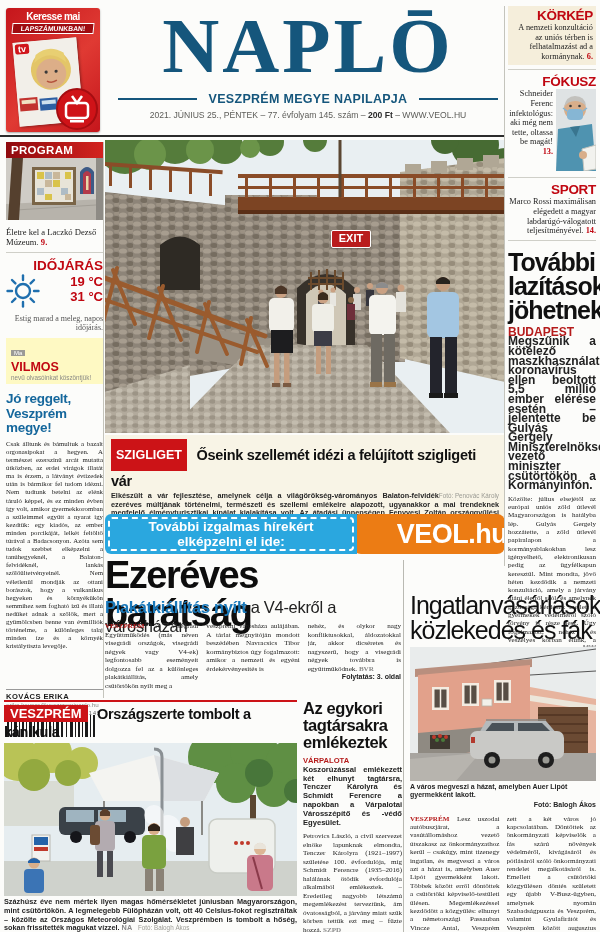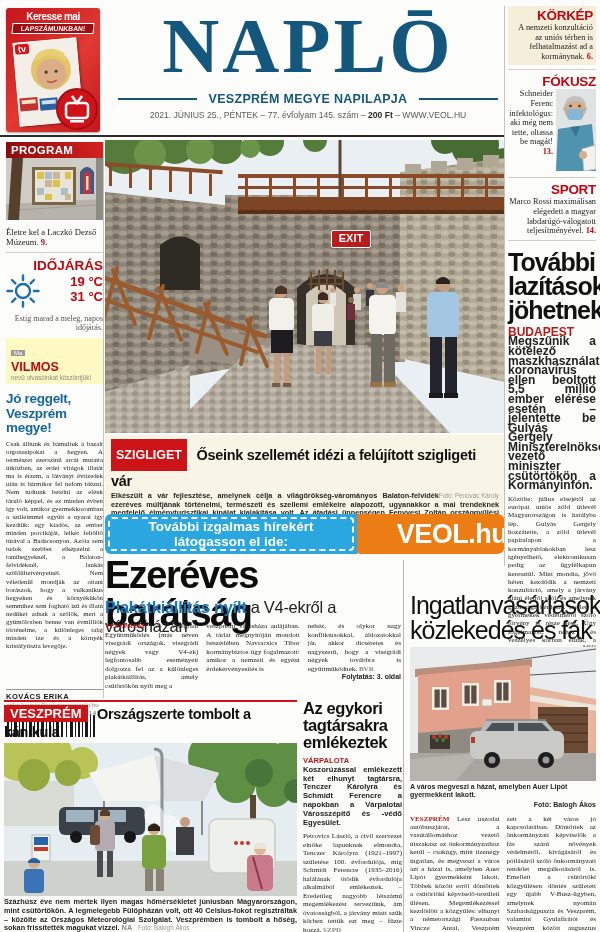--- a/index.html
+++ b/index.html
@@ -475,21 +475,21 @@
       <span class="cap-credit">Fotó: Penovác Károly</span>
       <span>Elkészült a vár fejlesztése, amelynek célja a világörökség-várományos Balaton-felvidék ezeréves múltjának történelmi, természeti és szellemi emlékeire alapozott, ugyanakkor a mai trendeknek megfelelő élményturisztikai kínálat kialakítása volt. Az átadási ünnepségen Fenyvesi Zoltán országgyűlési képviselő arról beszélt, hogy a turisták kedvelt helyszíne a Balaton-felvidék. – A vidék számít is a magyar turistákra, reméljük, a tavalyihoz hasonlóan az idei szezon is jó lesz. Ehhez kellenek a fejlesztések, amelyek idecsábítják a vendégeket – mondta a kormánypárti politikus. </span>
       <span class="cap-sign">TBZS</span>
       <span class="cap-more">Folytatás: 3. oldal</span>
     </div>
   </div>
 
   <div class="abs veol">
     <div class="veol-blue">
       <div class="dash"></div>
-      <div class="veol-txt">További izgalmas hírekért látogasson el ide:</div>
+      <div class="veol-txt">További izgalmas hírekért elképzelni el ide:</div>
     </div>
     <div class="veol-orange">
       <span class="veol-brand">VEOL.hu</span>
     </div>
   </div>
 
   <div class="abs bar-head">Ezeréves barátság</div>
   <div class="abs bar-sub"><span class="acc">Plakátkiállítás nyílt</span><span> a V4-ekről a városházán</span></div>
   <div class="abs bar-cols">
     <div class="bar-col"><span class="loc">VESZPRÉM</span><span> A Visegrádi Együttműködés (más néven visegrádi országok, visegrádi négyek vagy V4-ek) legfontosabb eseményeit dolgozza fel az a különleges plakátkiállítás, amely csütörtökön nyílt meg a</span></div>

